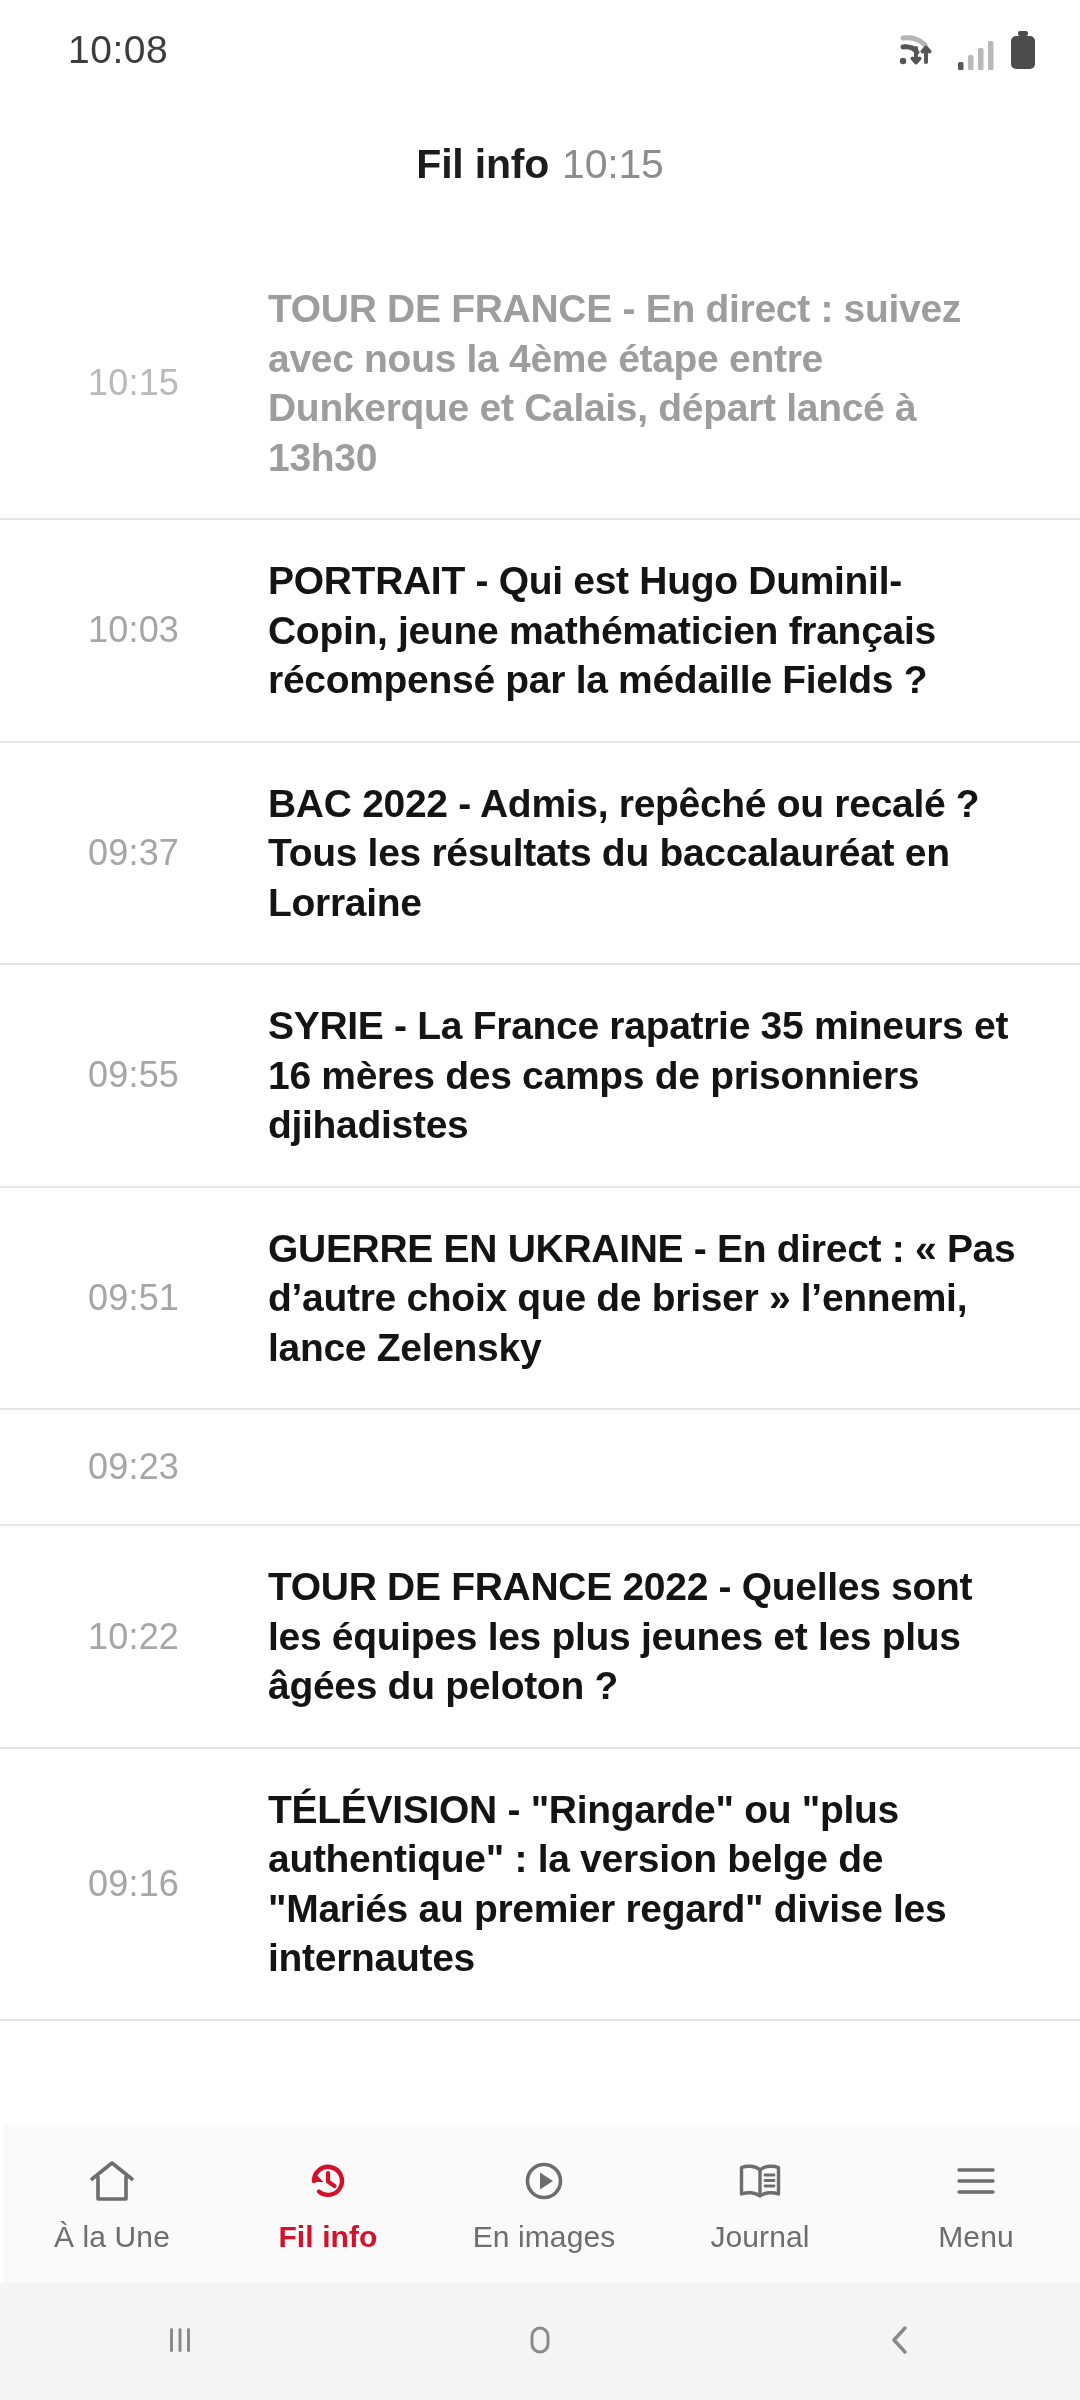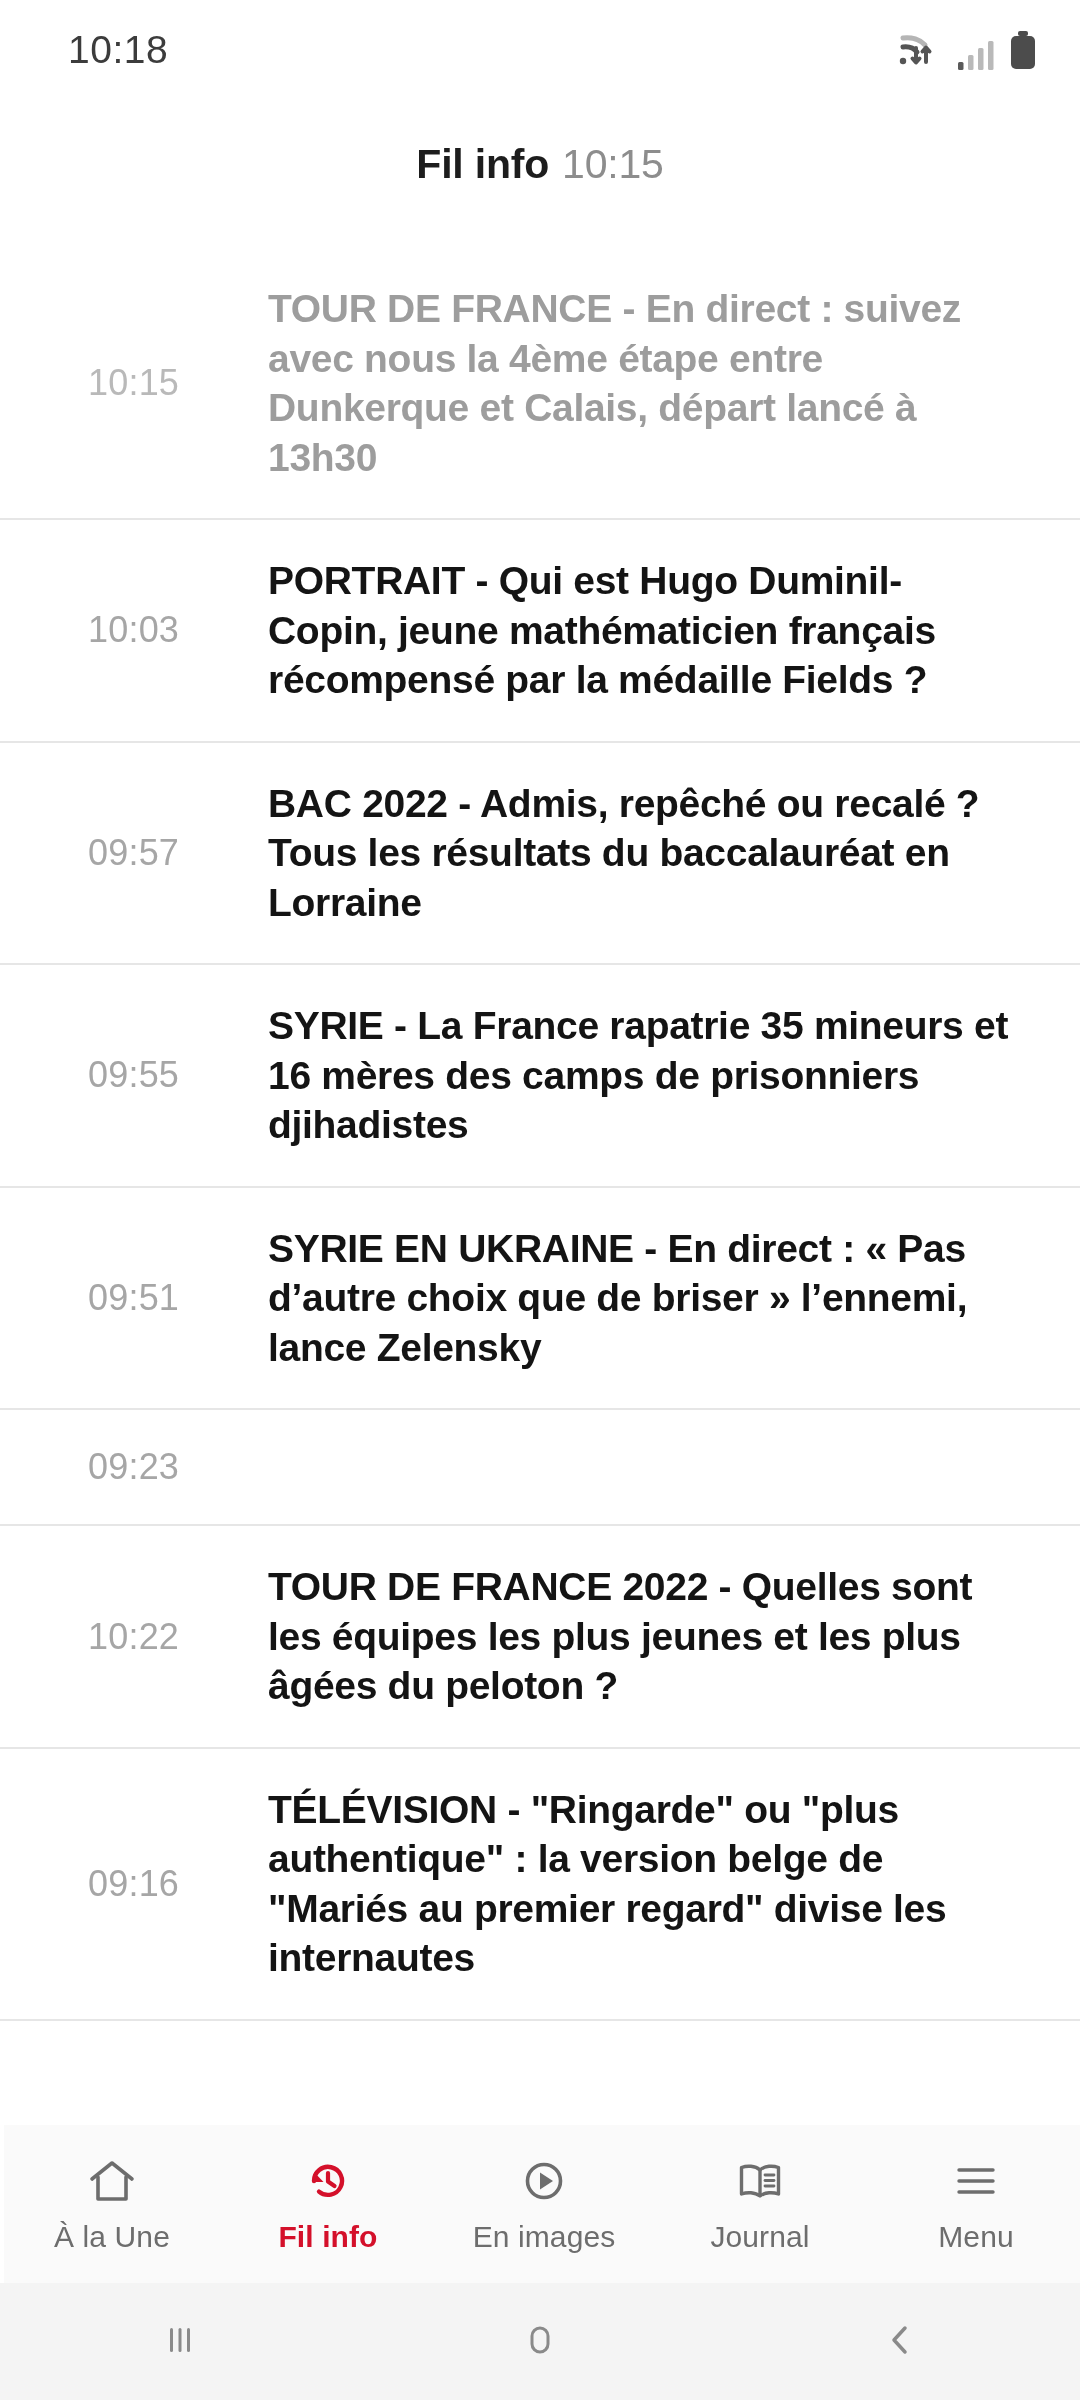--- a/index.html
+++ b/index.html
@@ -85,21 +85,21 @@
     display:flex; align-items:center;
   }
   .sysbtn { flex:1; display:flex; align-items:center; justify-content:center; }
 </style>
 </head>
 <body>
 
 <div id="screen">
 
   <div class="statusbar">
-    <div class="status-clock">10:18</div>
+    <div class="status-clock">10:08</div>
     <div class="status-icons">
 
       <span>
         <svg width="52" height="44" viewBox="0 0 52 44">
           <path d="M22 10 A22 17 0 0 1 44 17" fill="none" stroke="#b5b5b5" stroke-width="5" stroke-linecap="round" transform="translate(-11,0)"></path>
           <path d="M22 19 A14 11 0 0 1 36 24" fill="none" stroke="#555" stroke-width="5" stroke-linecap="round" transform="translate(-11,0)"></path>
           <circle cx="11" cy="33" r="3.2" fill="#555"></circle>
           <path d="M24 20 L24 34 M20.5 30.5 L24 34.5 L27.5 30.5" fill="none" stroke="#555" stroke-width="4" stroke-linecap="round" stroke-linejoin="round"></path>
           <path d="M34 34 L34 20 M30.5 23.5 L34 19.5 L37.5 23.5" fill="none" stroke="#555" stroke-width="4" stroke-linecap="round" stroke-linejoin="round"></path>
         </svg>
@@ -131,30 +131,30 @@
   <div class="feed" id="feed">
       <div class="feed-item read">
         <div class="time">10:15</div>
         <div class="headline">TOUR DE FRANCE - En direct : suivez avec nous la 4ème étape entre Dunkerque et Calais, départ lancé à 13h30</div>
       </div>
       <div class="feed-item">
         <div class="time">10:03</div>
         <div class="headline">PORTRAIT - Qui est Hugo Duminil-Copin, jeune mathématicien français récompensé par la médaille Fields ?</div>
       </div>
       <div class="feed-item">
-        <div class="time">09:57</div>
+        <div class="time">09:37</div>
         <div class="headline">BAC 2022 - Admis, repêché ou recalé ? Tous les résultats du baccalauréat en Lorraine</div>
       </div>
       <div class="feed-item">
         <div class="time">09:55</div>
         <div class="headline">SYRIE - La France rapatrie 35 mineurs et 16 mères des camps de prisonniers djihadistes</div>
       </div>
       <div class="feed-item">
         <div class="time">09:51</div>
-        <div class="headline">SYRIE EN UKRAINE - En direct : « Pas d’autre choix que de briser » l’ennemi, lance Zelensky</div>
+        <div class="headline">GUERRE EN UKRAINE - En direct : « Pas d’autre choix que de briser » l’ennemi, lance Zelensky</div>
       </div>
       <div class="feed-item">
         <div class="time">09:23</div>
       </div>
       <div class="feed-item">
         <div class="time">10:22</div>
         <div class="headline">TOUR DE FRANCE 2022 - Quelles sont les équipes les plus jeunes et les plus âgées du peloton ?</div>
       </div>
       <div class="feed-item">
         <div class="time">09:16</div>

